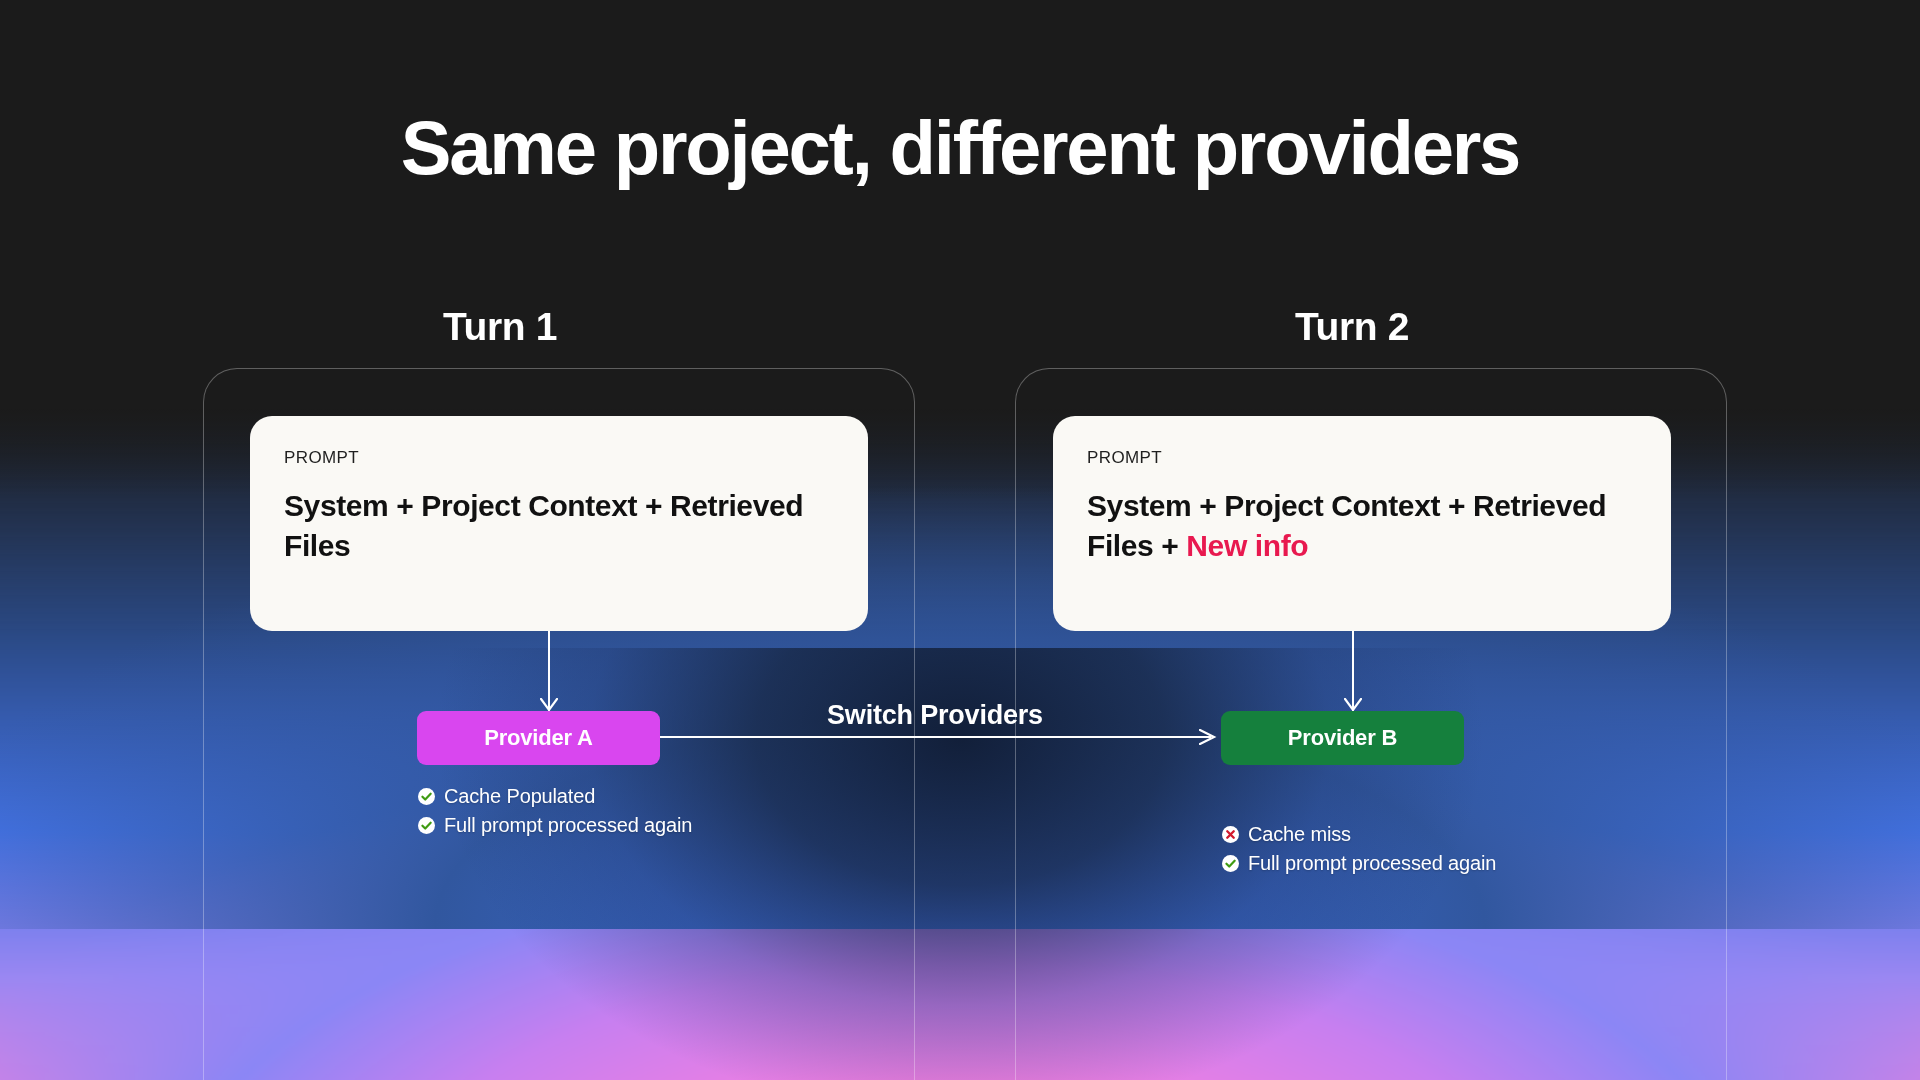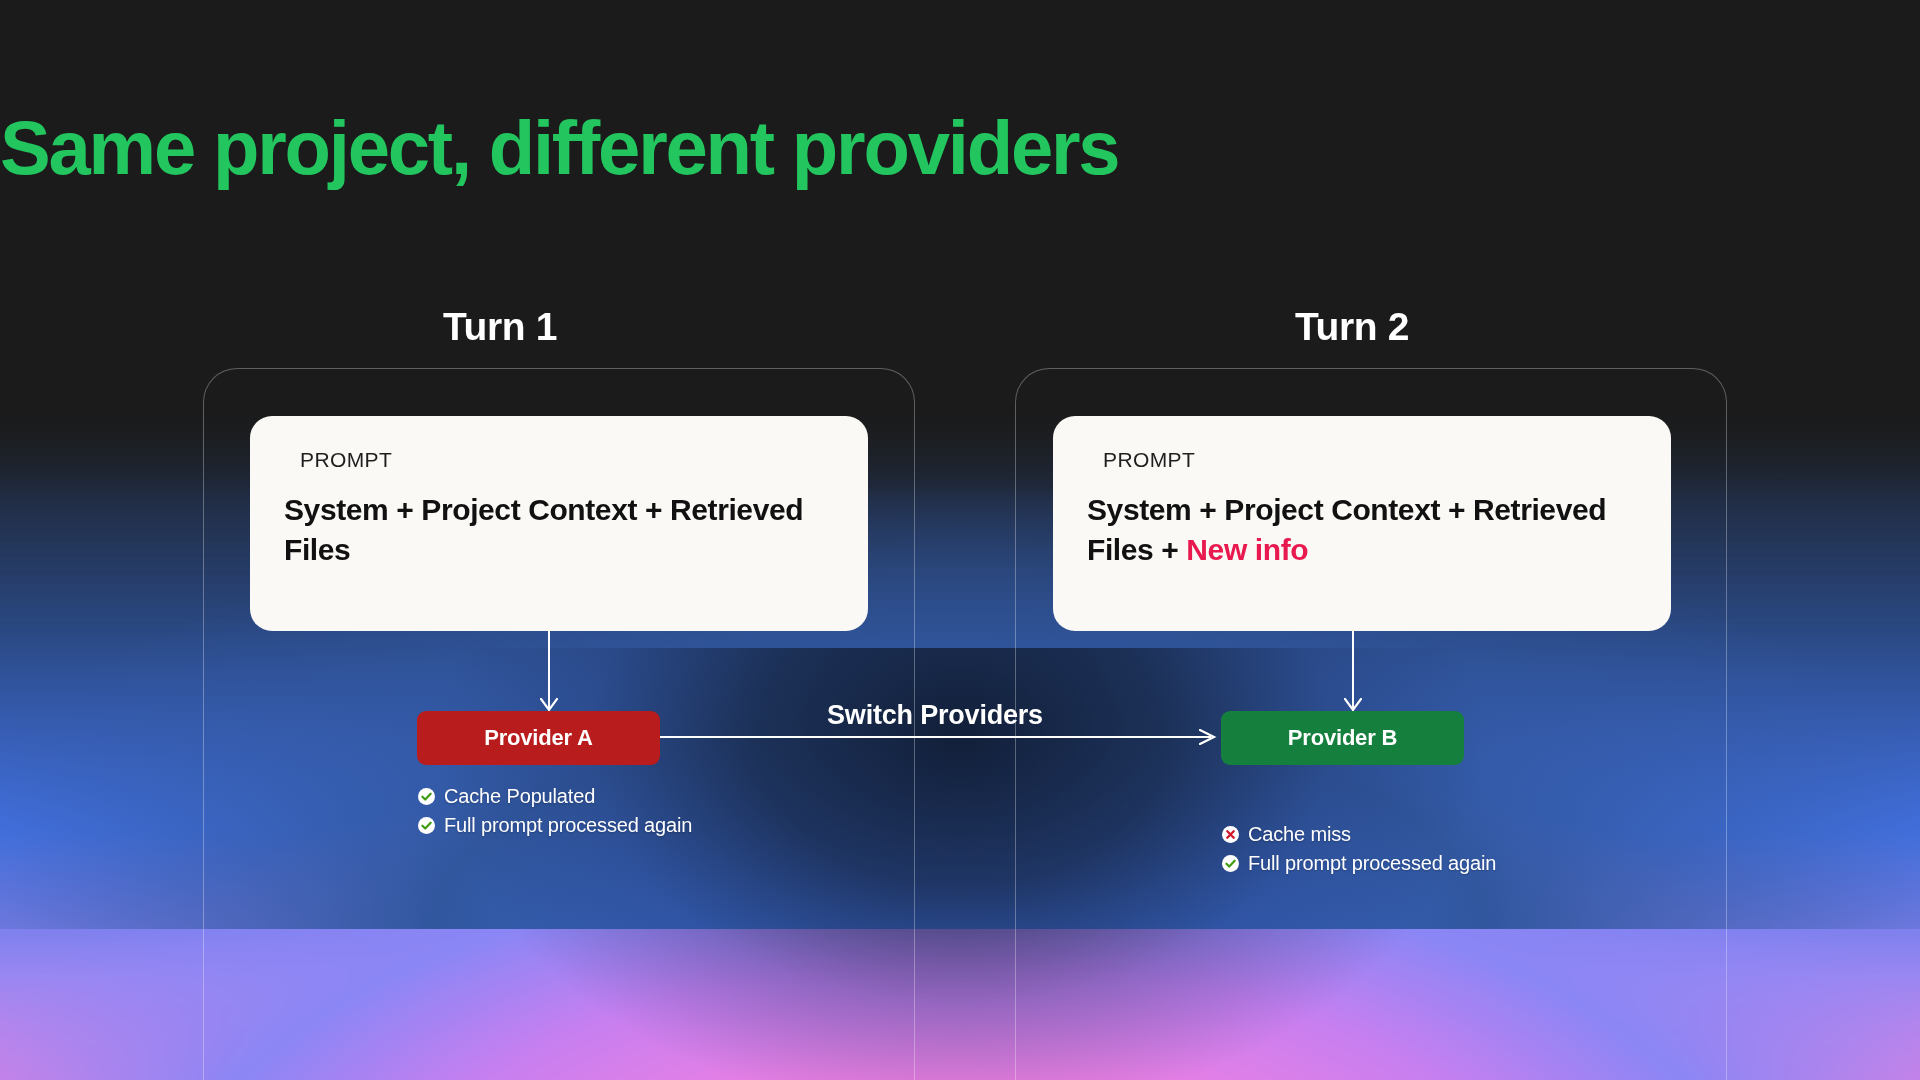--- a/index.html
+++ b/index.html
@@ -31,21 +31,21 @@
   .bg-top {
     position:absolute; left:0; top:0; width:100%; height:46%;
     background:linear-gradient(to bottom, #1b1b1b 0%, #1b1b1b 52%, rgba(27,27,27,0.88) 74%, rgba(27,27,27,0.25) 94%, rgba(27,27,27,0) 100%);
   }
 
   
   #fg { position:absolute; inset:0; }
 
   .title {
     position:absolute; top:104px; left:0; width:100%;
-    color:#22c55e;
+    text-align:center; color:#ffffff;
     font-size:76px; font-weight:700; letter-spacing:-2.2px;
   }
 
   .turn-label {
     position:absolute; color:#ffffff;
     font-size:39px; font-weight:700; letter-spacing:-0.4px;
     text-align:center;
   }
   #turn1-label { left:300px; top:305px; width:400px; }
   #turn2-label { left:1152px; top:305px; width:400px; }
@@ -62,21 +62,21 @@
   .prompt-card {
     position:absolute; top:416px; height:215px;
     background:#faf9f5;
     border-radius:22px;
     padding:32px 34px 0 34px;
   }
   #card-1 { left:250px; width:618px; }
   #card-2 { left:1053px; width:618px; }
 
   .card-kicker {
-    color:#1f1f1f; font-size:21px; letter-spacing:0.4px; font-weight:400;margin-left:16px;
+    color:#1f1f1f; font-size:17px; letter-spacing:0.4px; font-weight:400;
   }
   .card-body {
     margin-top:18px; color:#111111;
     font-size:30px; line-height:1.33; font-weight:700; letter-spacing:-0.4px;
   }
   .hl-new { color:#e8194f; }
 
   
   .v-arrow { position:absolute; width:26px; }
   .v-arrow .stem {
@@ -89,21 +89,21 @@
   #varrow-1 { left:536px; top:631px; height:80px; }
   #varrow-2 { left:1340px; top:631px; height:80px; }
 
   
   .provider {
     position:absolute; top:711px; height:54px;
     border-radius:9px;
     display:flex; align-items:center; justify-content:center;
     color:#ffffff; font-size:22px; font-weight:700; letter-spacing:-0.2px;
   }
-  #provider-a { left:417px; width:243px; background:#b91c1c; }
+  #provider-a { left:417px; width:243px; background:#d946ef; }
   #provider-b { left:1221px; width:243px; background:#15803d; }
 
   
   #switch-line {
     position:absolute; left:660px; top:736px; width:551px; height:2px;
     background:#ffffff;
   }
   #switch-head {
     position:absolute; left:1199px; top:729px; width:18px; height:16px;
   }

